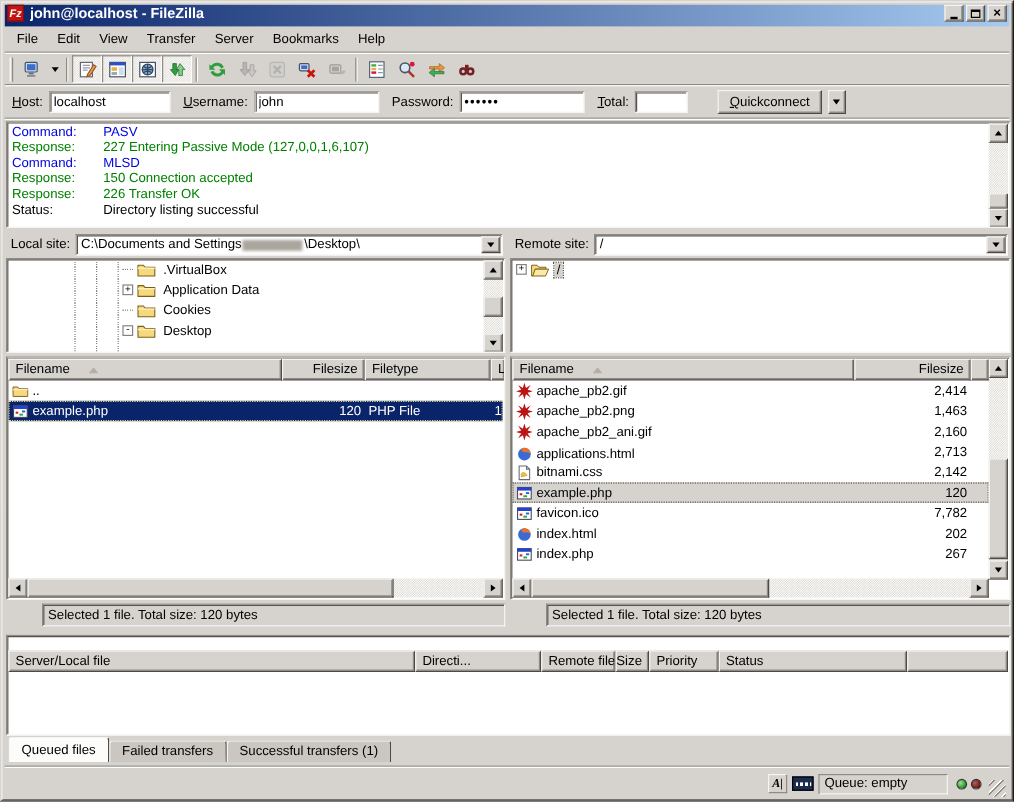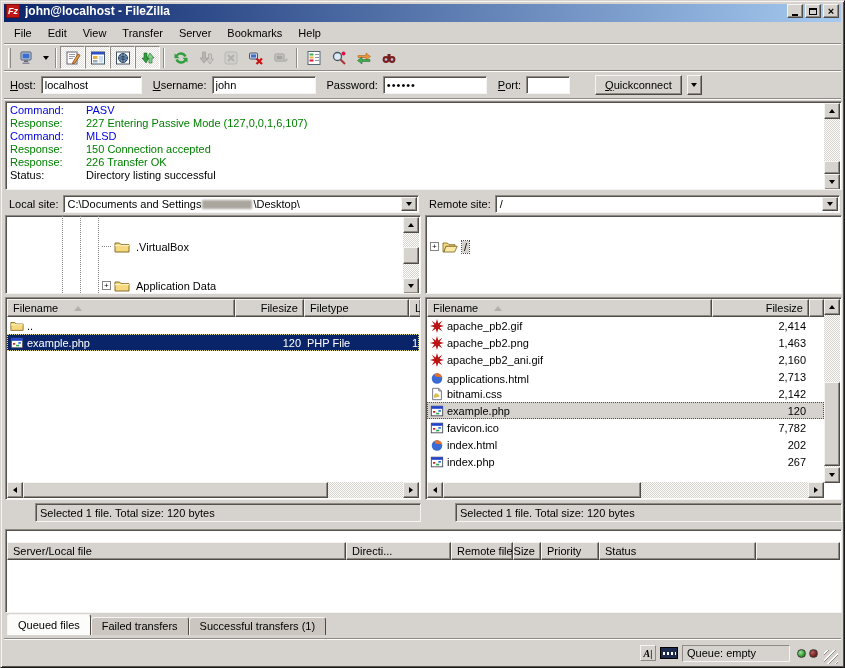--- a/index.html
+++ b/index.html
@@ -72,21 +72,21 @@
   .strack{position:absolute;}
   
   .pane{position:absolute;top:192px;height:330px;}
   .siterow{position:absolute;left:0;top:1px;right:0;height:20px;display:flex;align-items:center;}
   .sitelabel{flex:0 0 auto;padding:2px 4px 2px 4px;}
   .combo{flex:1;height:18px;background:#fff;border:1px solid;border-color:#8f8b84 #f5f4f2 #f5f4f2 #8f8b84;
      box-shadow:inset 1px 1px 0 #55524d;display:flex;align-items:center;padding-left:4px;position:relative;margin-right:2px;white-space:nowrap;overflow:hidden;}
   .combo-btn{position:absolute;right:1px;top:1px;width:16px;height:14px;display:flex;align-items:center;justify-content:center;}
   .redact{display:inline-block;width:50px;height:9px;background:#aaa69e;filter:blur(1.3px);margin:0 1px;}
   .treebox{position:absolute;left:0;top:22px;right:0;height:79px;background:#fff;overflow:hidden;}
-  .trow{height:17px;display:flex;align-items:center;white-space:nowrap;position:relative;margin-top:22px;}
+  .trow{height:17px;display:flex;align-items:center;white-space:nowrap;position:relative;}
   .tind{width:96px;flex:0 0 auto;}
   .tind.shallow{width:4px;}
   .texp{width:9px;height:9px;flex:0 0 auto;border:1px solid #848484;background:#fff;
      font:8px/8px "Liberation Mono",monospace;text-align:center;margin-right:3px;}
   .texp-ph{width:9px;height:9px;flex:0 0 auto;margin-right:3px;
      background-image:repeating-linear-gradient(to right,#848484 0 1px,transparent 1px 2px);
      background-size:9px 1px;background-position:0 4px;background-repeat:no-repeat;}
   .ficon{width:16px;height:16px;flex:0 0 auto;margin-right:4px;display:flex;}
   .ficon svg{width:16px;height:16px;}
   .ficon.small, .ficon.small svg{width:14px;height:14px;}
@@ -309,21 +309,21 @@
     </div>
   <div class="hline" style="top:69px"></div>
 
   <div class="qcbar">
     <span class="qlabel ul" style="margin-left:0">Host:</span>
     <input class="qinput" style="width: 101px;" value="localhost">
     <span class="qlabel ul">Username:</span>
     <input class="qinput" style="width: 104px;" value="john">
     <span class="qlabel">Password:</span>
     <input class="qinput" style="width: 104px; letter-spacing: 1px;" value="••••••">
-    <span class="qlabel ul">Port:</span>
+    <span class="qlabel ul">Total:</span>
     <input class="qinput" style="width: 44px;" value="">
     <span class="qbtn raised" style="margin-left:20px">
         <span>Quickconnect</span>
       </span>
     <span class="qbtn-dd raised">
         <i class="tri tri-d"></i>
       </span>
   </div>
   <div class="hline" style="top:97px"></div>
 

